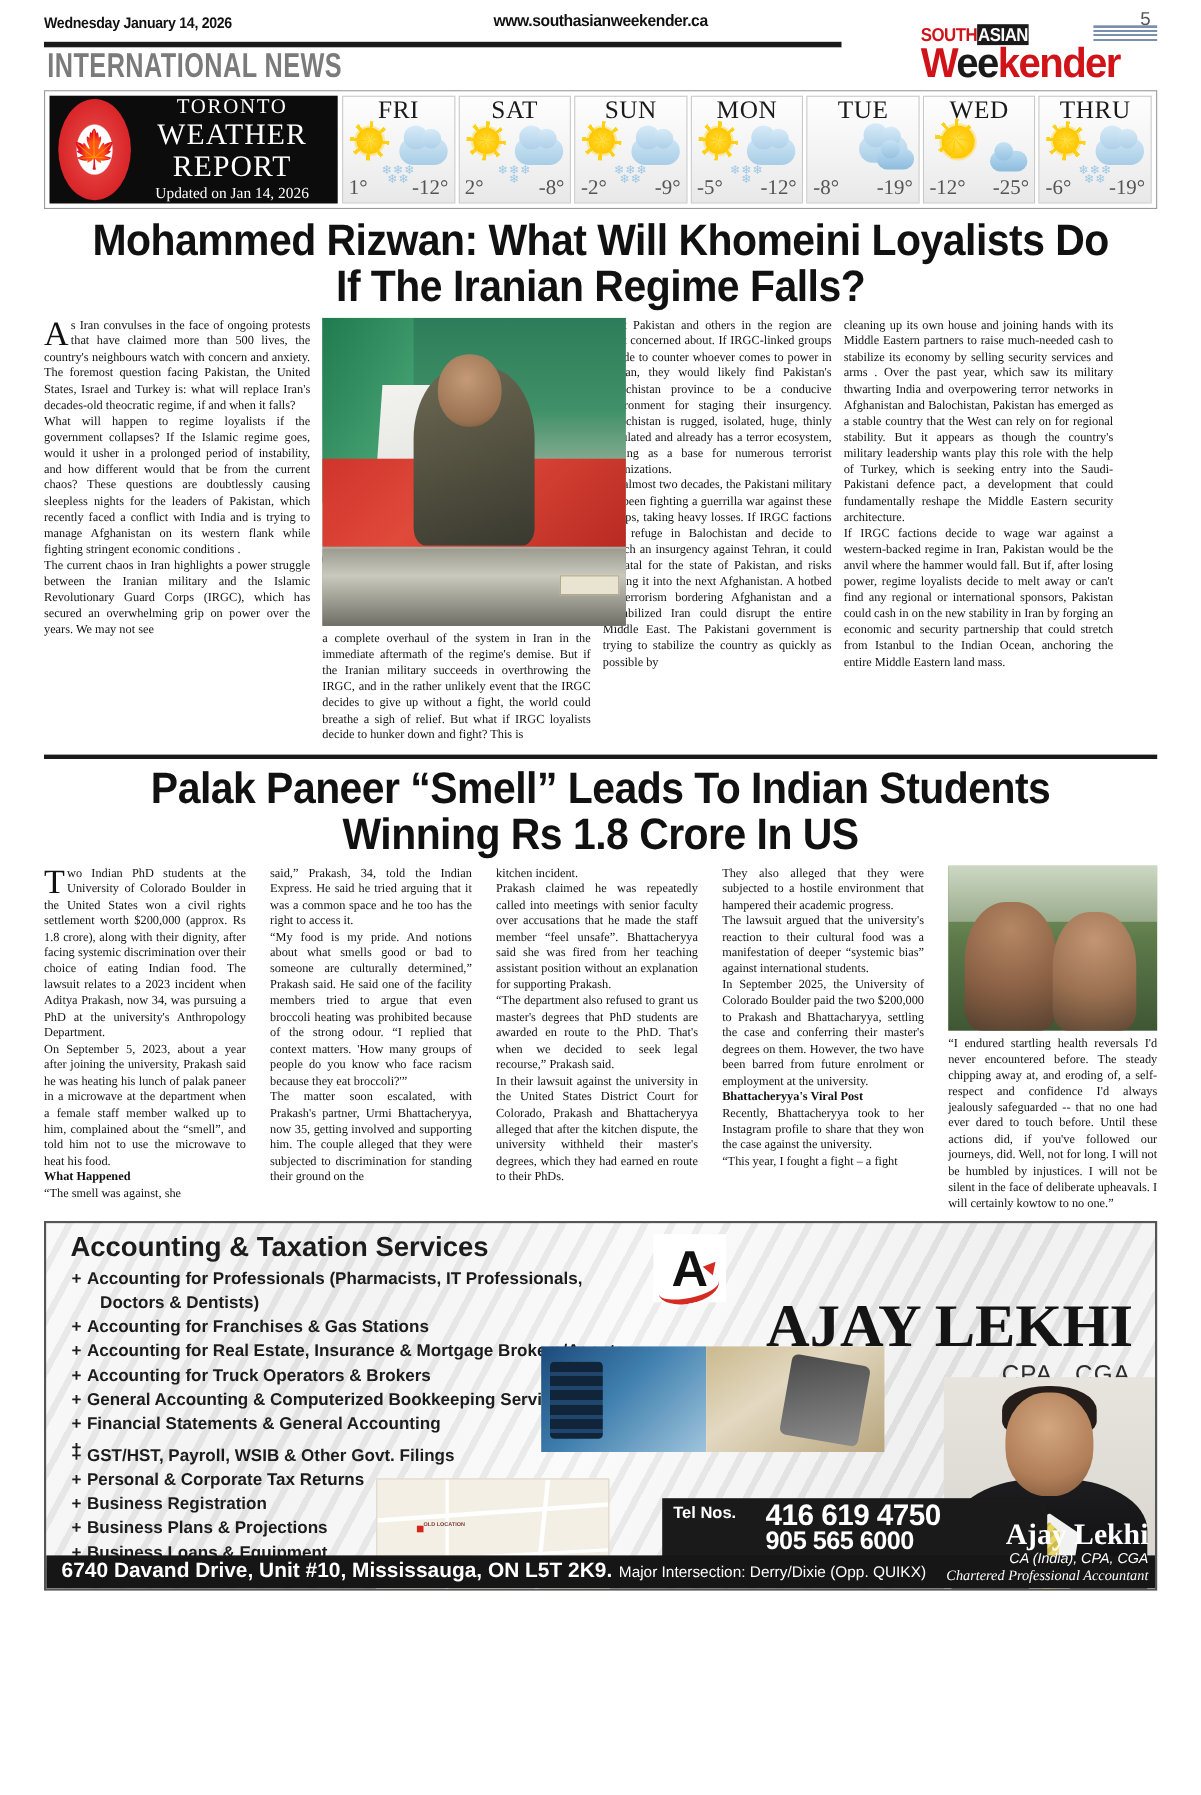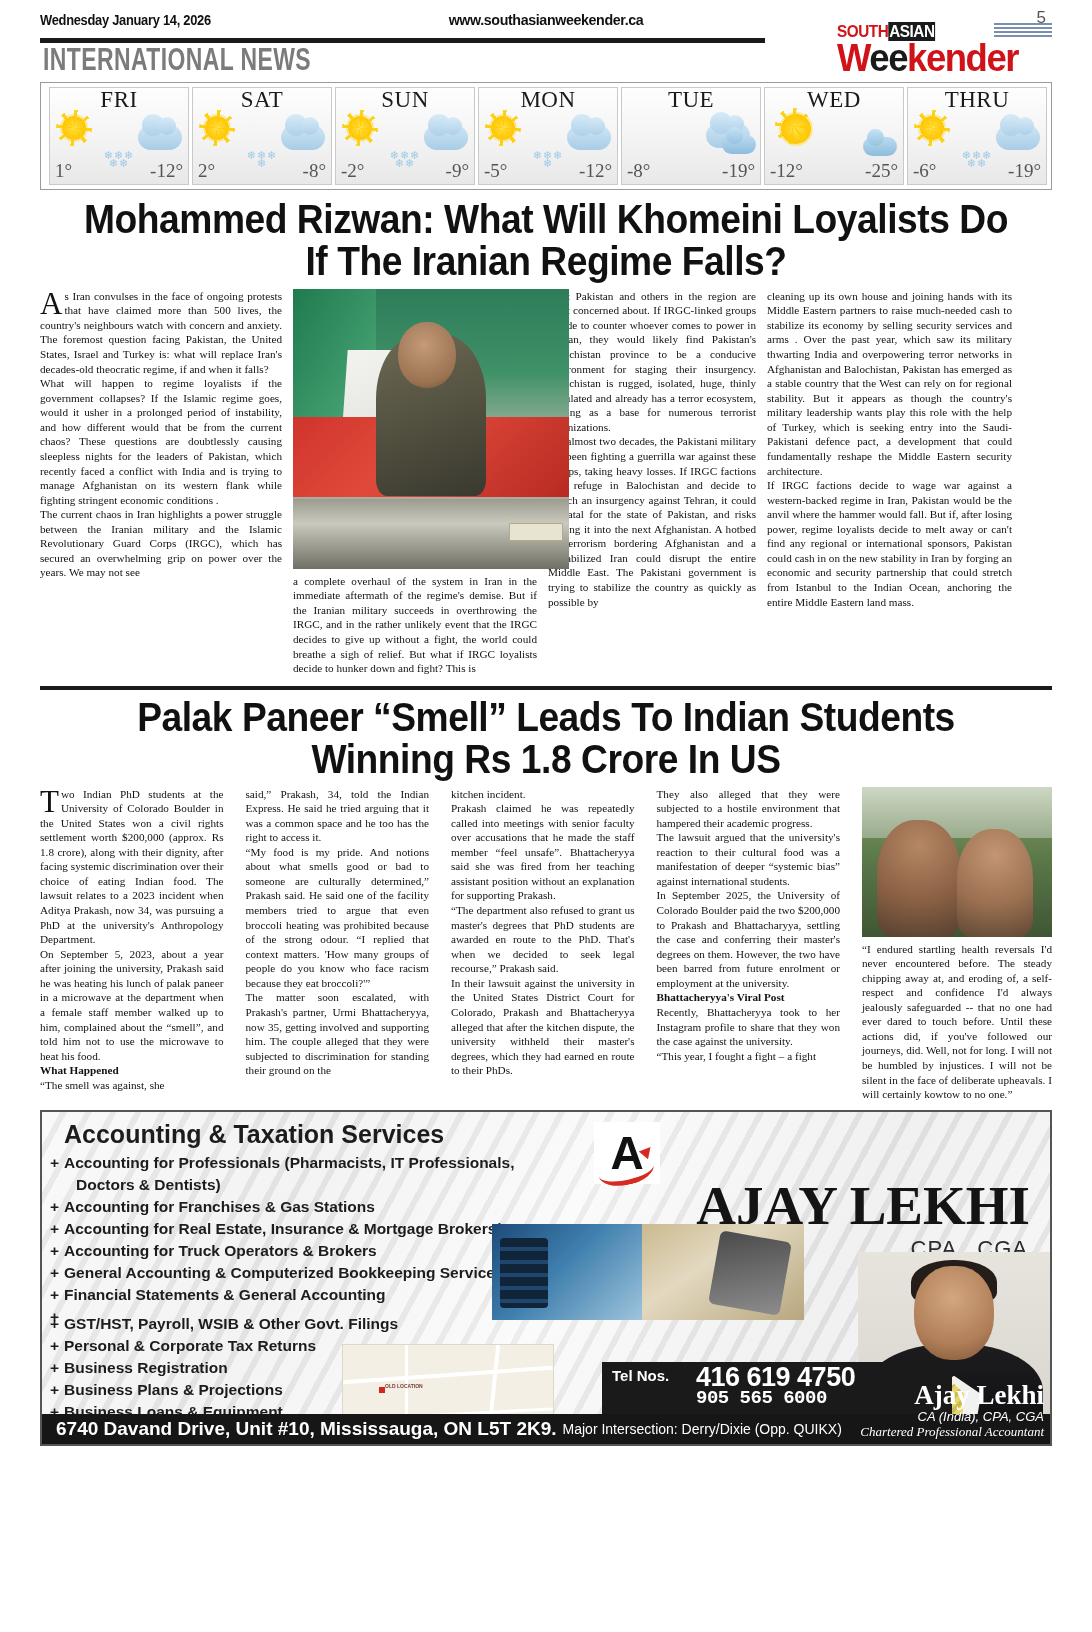--- a/index.html
+++ b/index.html
@@ -424,21 +424,21 @@
   .ad-title {
     position: absolute;
     left: 22px; top: 8px;
     font-family: "Liberation Sans", sans-serif;
     font-weight: bold;
     font-size: 25px;
     color: #1c1c1c;
   }
   .ad-list {
     position: absolute;
-    left: 8px; top: 40px;
+    left: 23px; top: 40px;
     width: 510px;
     font-family: "Liberation Sans", sans-serif;
     font-weight: bold;
     font-size: 15.5px;
     line-height: 1.42;
     color: #1c1c1c;
   }
   .ad-list li { list-style: none; margin: 0 0 0 0; padding-left: 14px; position: relative; }
   .ad-list li:before { content: "+"; position: absolute; left: 0; top: 0; }
   .ad-list li.cont { padding-left: 26px; }
@@ -620,21 +620,21 @@
     position: absolute; left: 10px; top: 5px;
     font-family: "Liberation Sans", sans-serif;
     font-weight: bold; font-size: 15px;
   }
   .tel-n1 {
     position:absolute; left: 94px; top: 0px;
     font-family:"Liberation Sans",sans-serif; font-weight:bold; font-size: 27px; letter-spacing:-0.5px;
   }
   .tel-n2 {
     position:absolute; left: 94px; top: 25px;
-    font-family:Liberation Mono, monospace; font-weight:bold; font-size: 19px; letter-spacing:-0.5px;
+    font-family:Liberation Sans, sans-serif; font-weight:bold; font-size: 23px; letter-spacing:-0.5px;
   }
   .tel-fax {
     position:absolute; right: 8px; top: 52px;
     font-family:"Liberation Sans",sans-serif; font-weight:bold; font-size: 15px;
   }
   .ad-signature {
     position: absolute;
     right: 6px; bottom: 4px;
     text-align: right;
     color: #fff;
@@ -674,20 +674,29 @@
     <div class="section-rule"></div>
     <div class="section-title">INTERNATIONAL NEWS</div>
     <div class="logo-block">
       <div class="logo-south"><span>SOUTH</span><span class="logo-asian-hl">ASIAN</span></div>
       <div class="logo-stripes"></div>
       <div class="logo-weekender"><span>W</span><span class="dark">ee</span><span>kender</span></div>
     </div>
   </div>
 
   <div class="weather-box">
+    <div class="weather-brand">
+      <div class="maple-oval"></div>
+      <div class="weather-brand-text">
+        <div class="wb-toronto">TORONTO</div>
+        <div class="wb-weather">WEATHER</div>
+        <div class="wb-report">REPORT</div>
+        <div class="wb-updated">Updated on Jan 14, 2026</div>
+      </div>
+    </div>
     <div class="weather-days">
 
       <div class="wday">
         <div class="wday-name">FRI</div>
         <div class="wicon">
           <div class="sun"></div>
             <div class="cloud"></div>
             <div class="flakes">❄❄❄<br>❄❄</div>
         </div>
         <div class="wday-temps">

